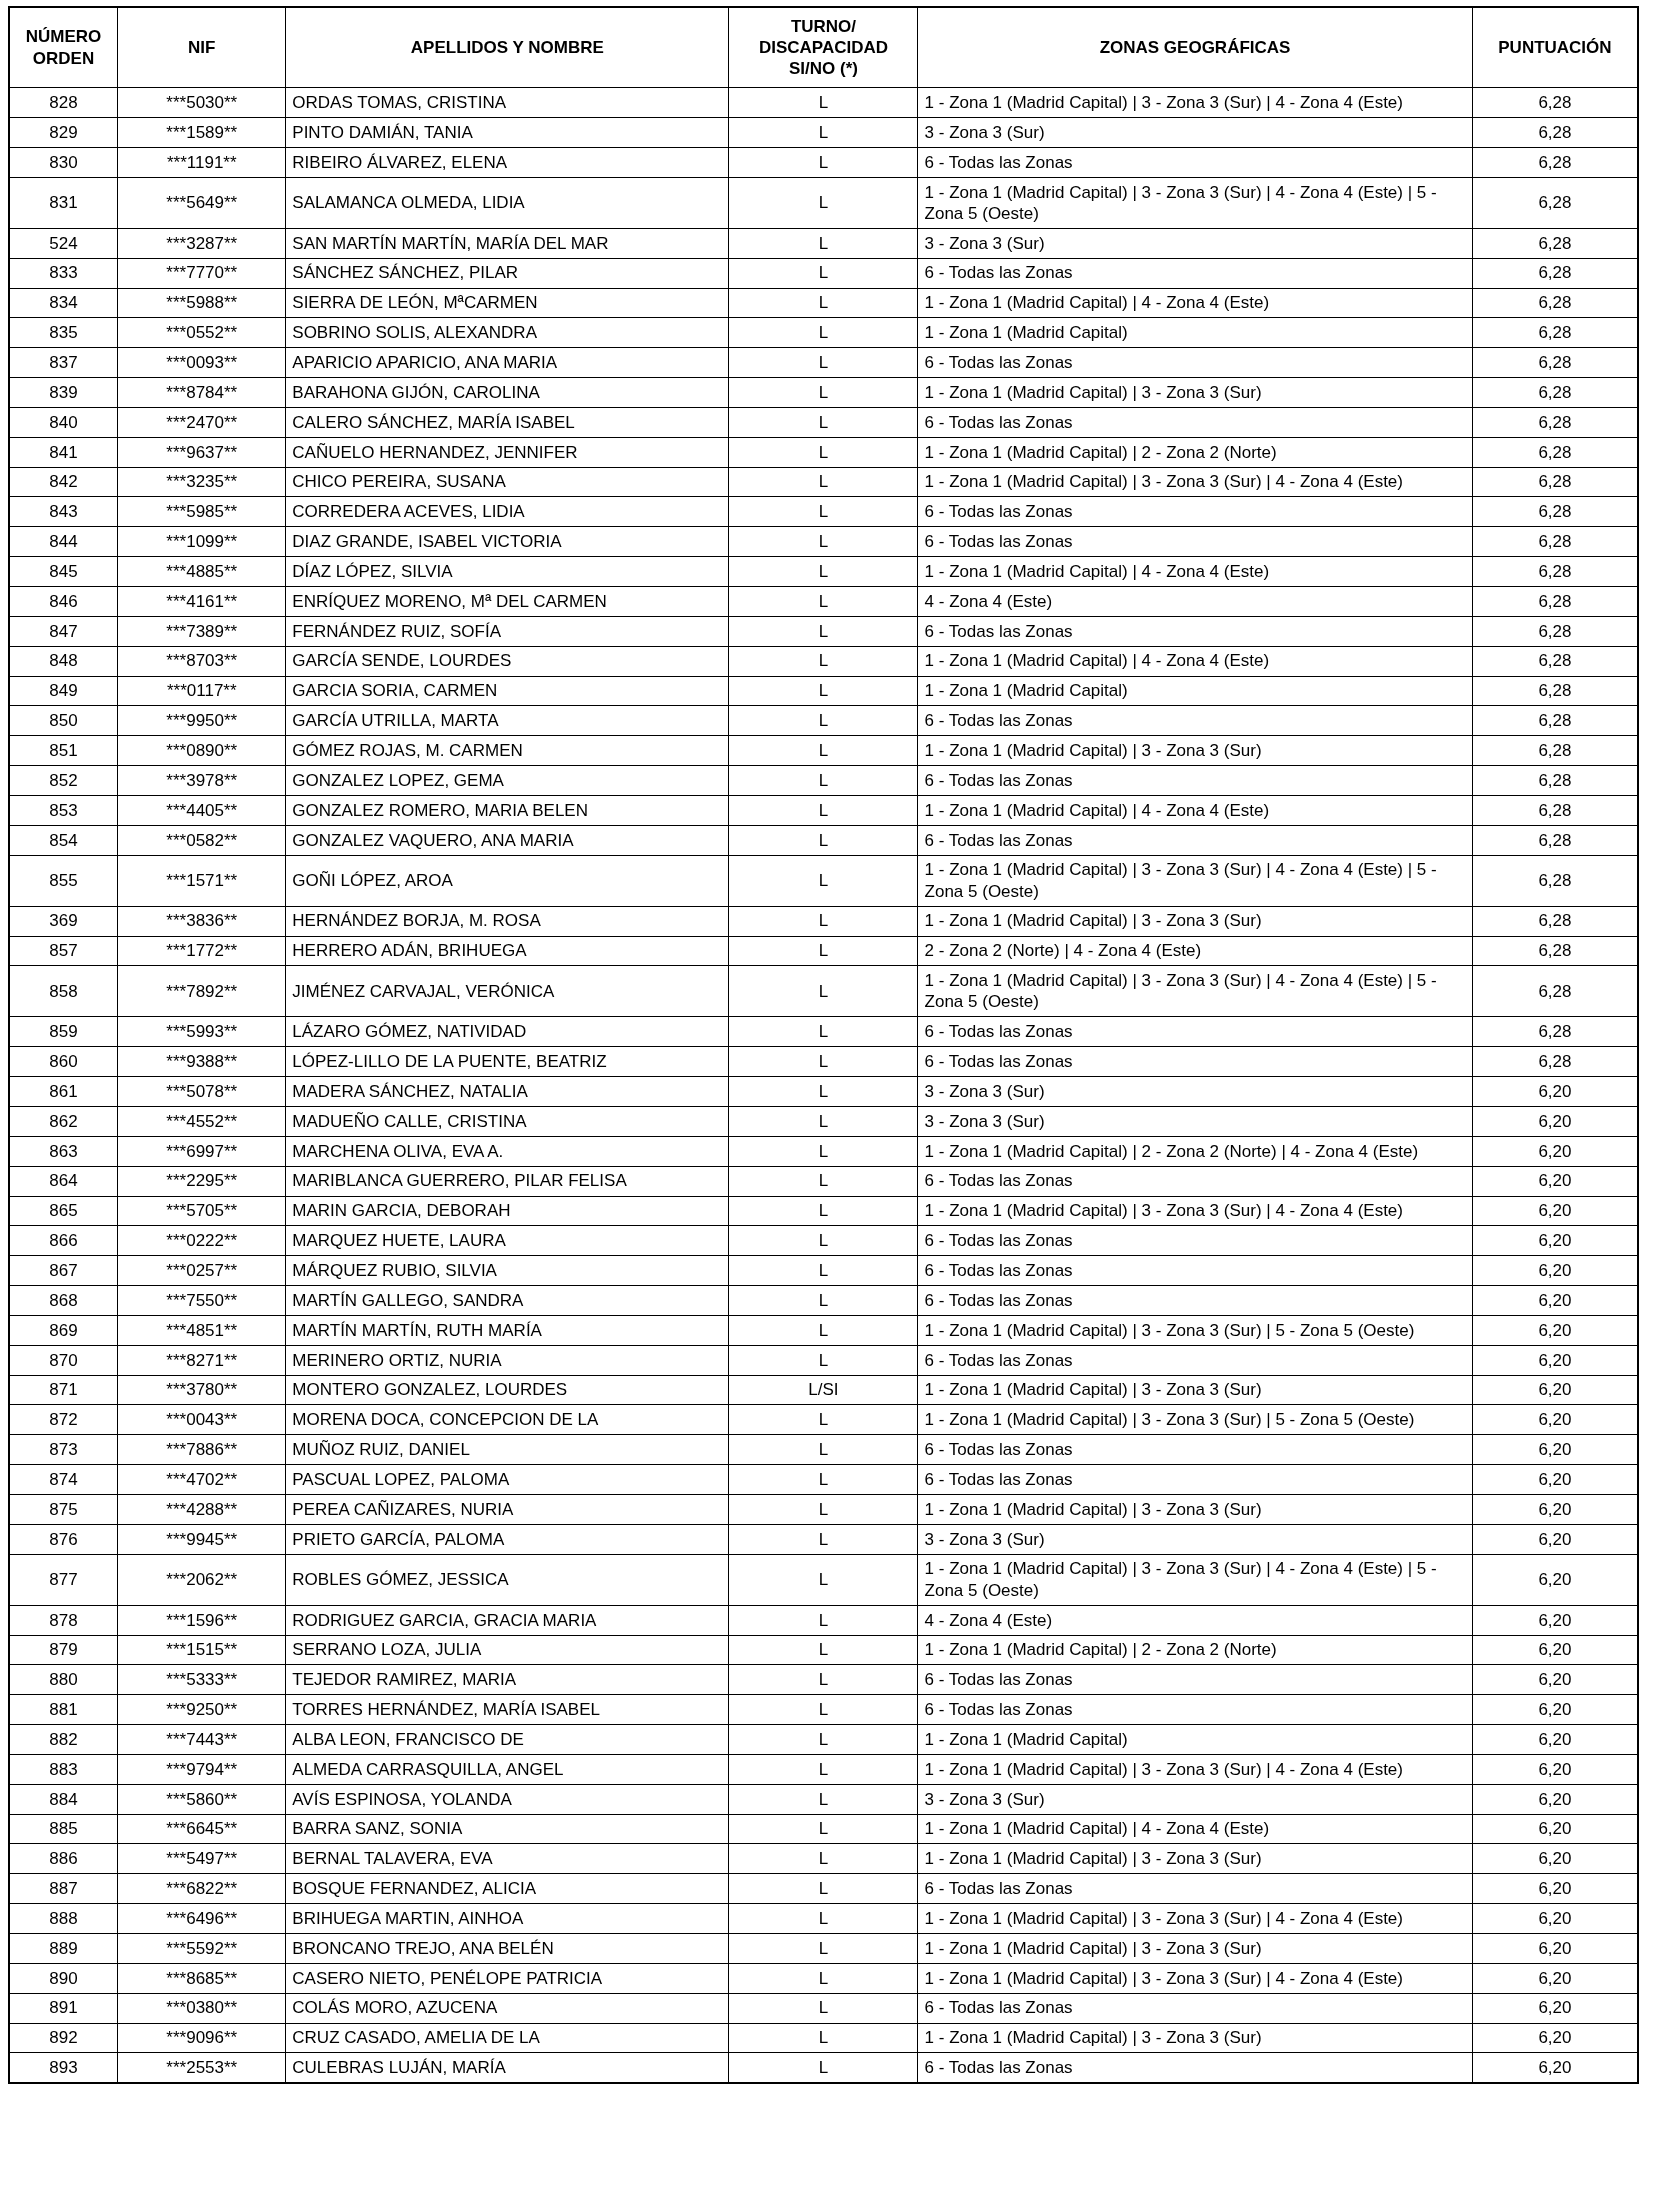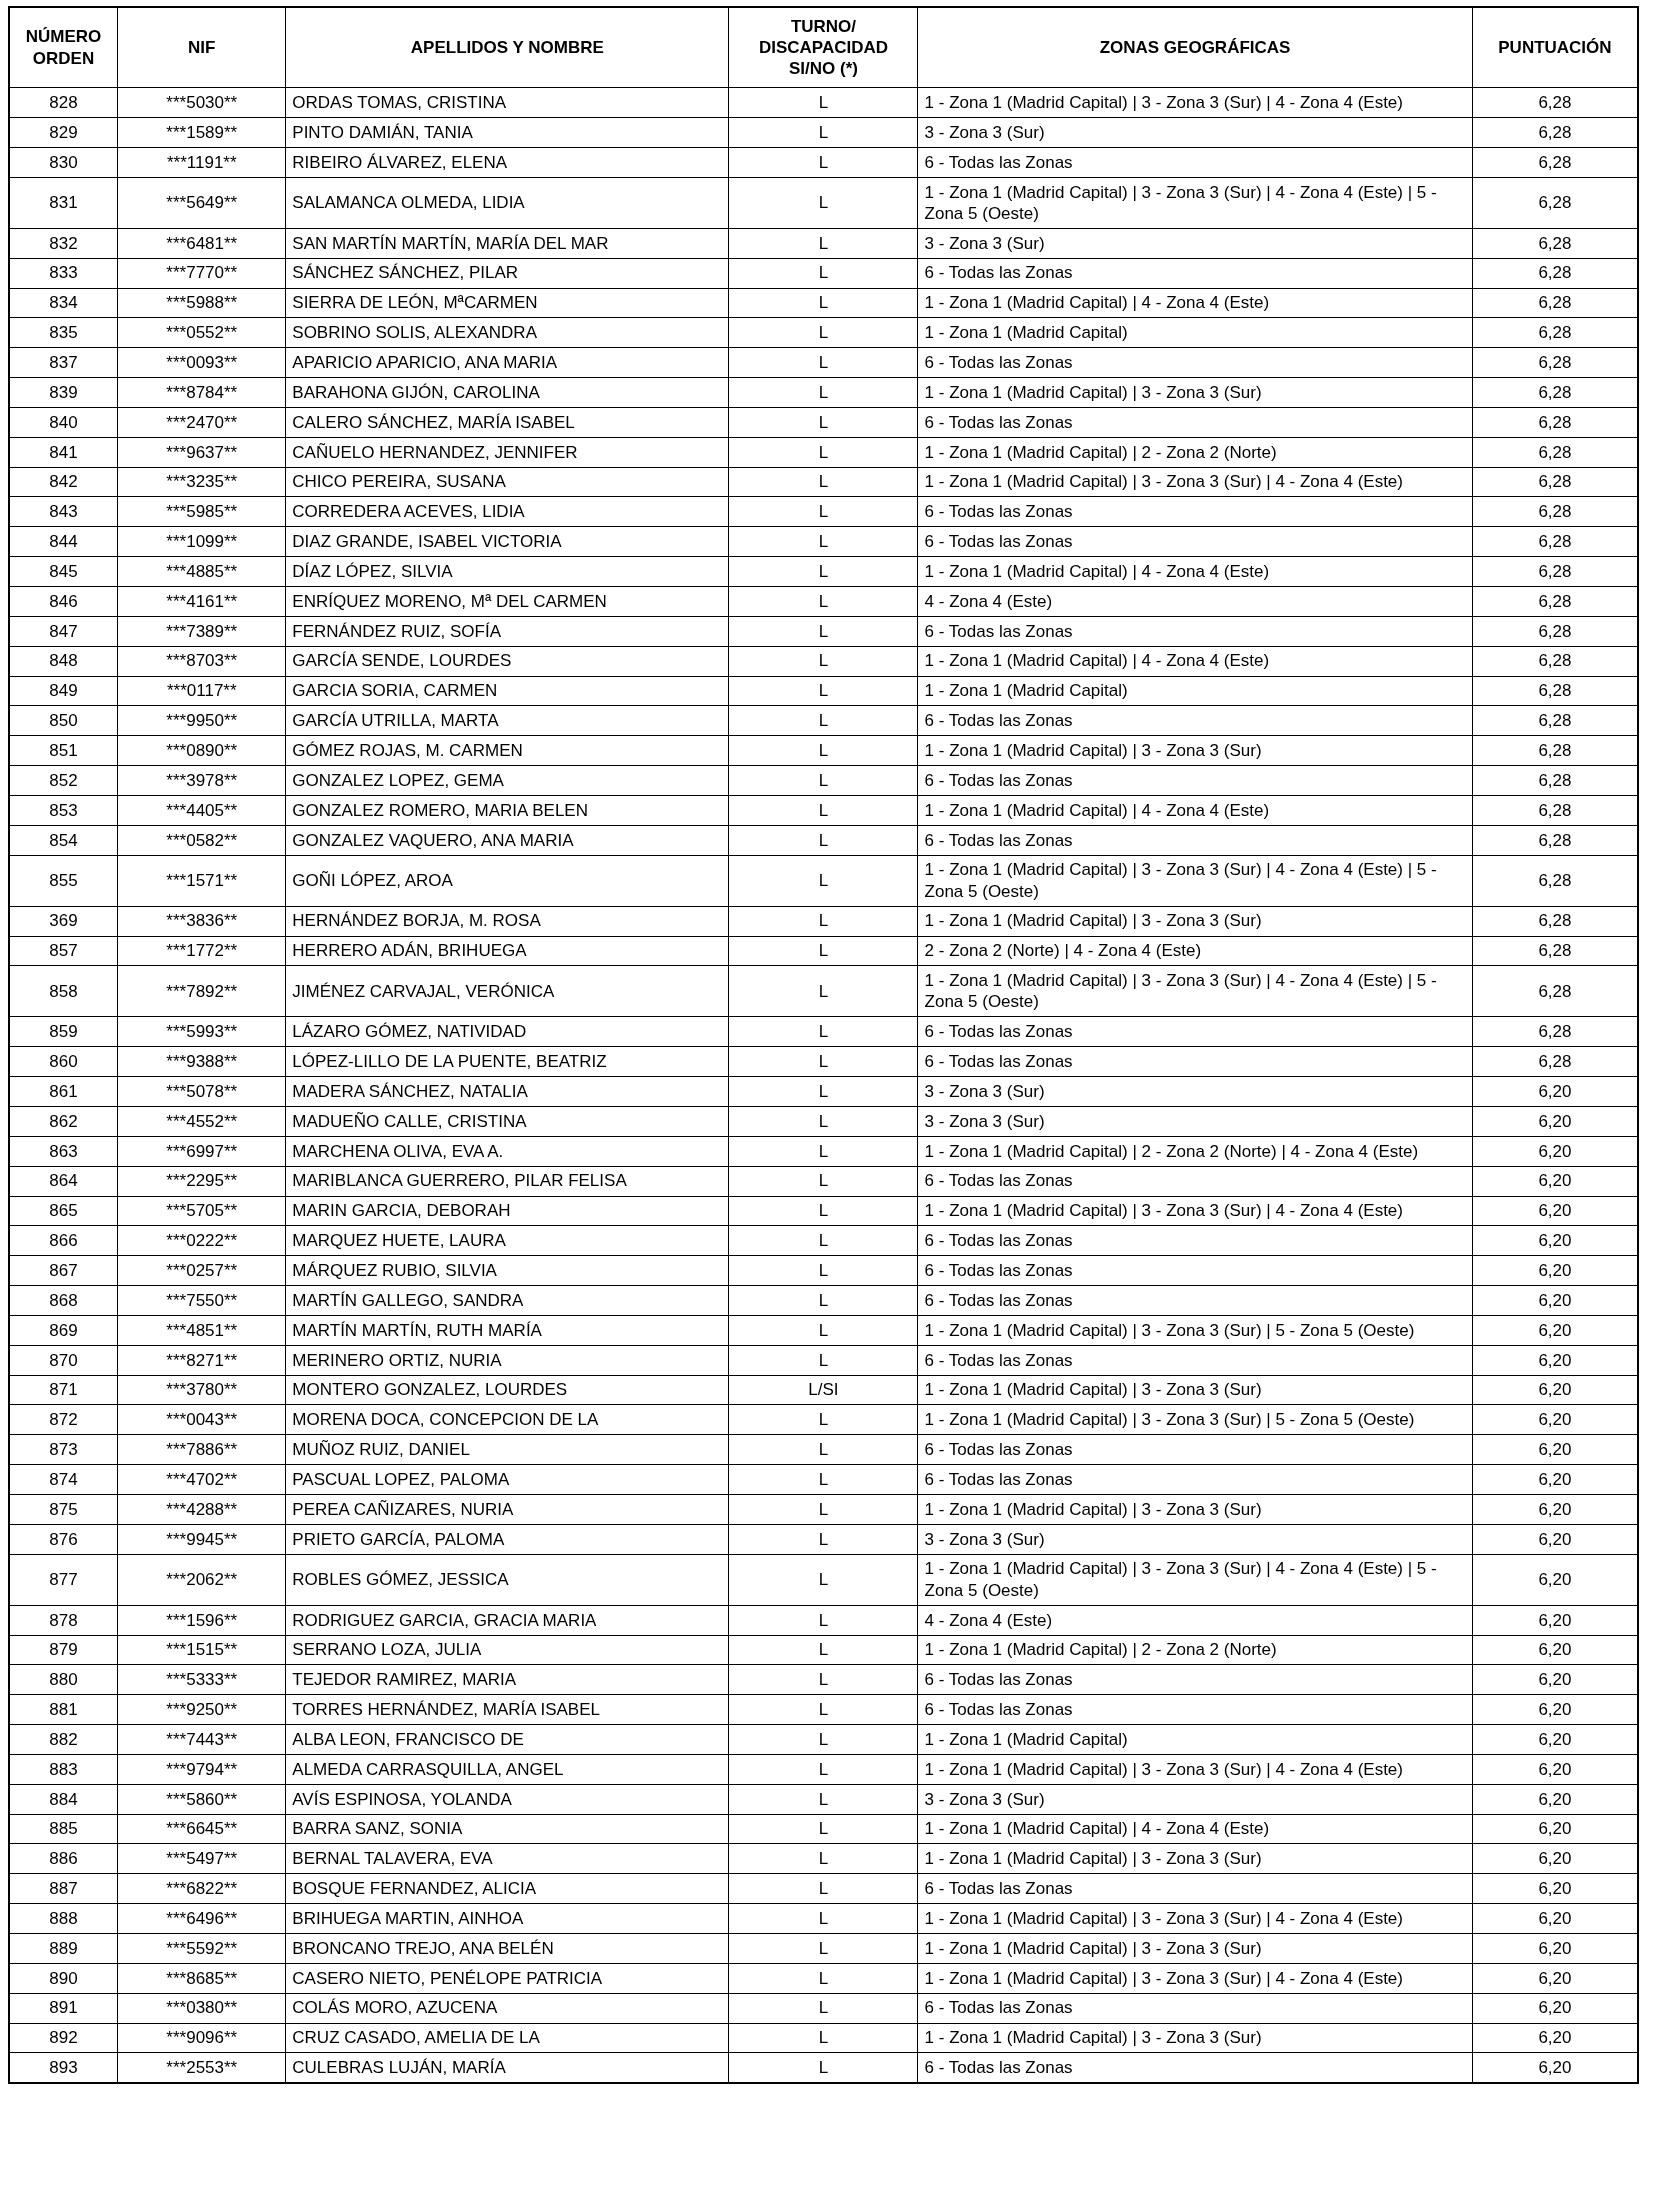--- a/index.html
+++ b/index.html
@@ -102,22 +102,22 @@
         </tr>
         <tr>
           <td class="col-orden">831</td>
           <td class="col-nif">***5649**</td>
           <td class="col-nombre">SALAMANCA OLMEDA, LIDIA</td>
           <td class="col-turno">L</td>
           <td class="col-zonas">1 - Zona 1 (Madrid Capital) | 3 - Zona 3 (Sur) | 4 - Zona 4 (Este) | 5 - Zona 5 (Oeste)</td>
           <td class="col-puntuacion">6,28</td>
         </tr>
         <tr>
-          <td class="col-orden">832</td>
-          <td class="col-nif">***6481**</td>
+          <td class="col-orden">524</td>
+          <td class="col-nif">***3287**</td>
           <td class="col-nombre">SAN MARTÍN MARTÍN, MARÍA DEL MAR</td>
           <td class="col-turno">L</td>
           <td class="col-zonas">3 - Zona 3 (Sur)</td>
           <td class="col-puntuacion">6,28</td>
         </tr>
         <tr>
           <td class="col-orden">833</td>
           <td class="col-nif">***7770**</td>
           <td class="col-nombre">SÁNCHEZ SÁNCHEZ, PILAR</td>
           <td class="col-turno">L</td>

